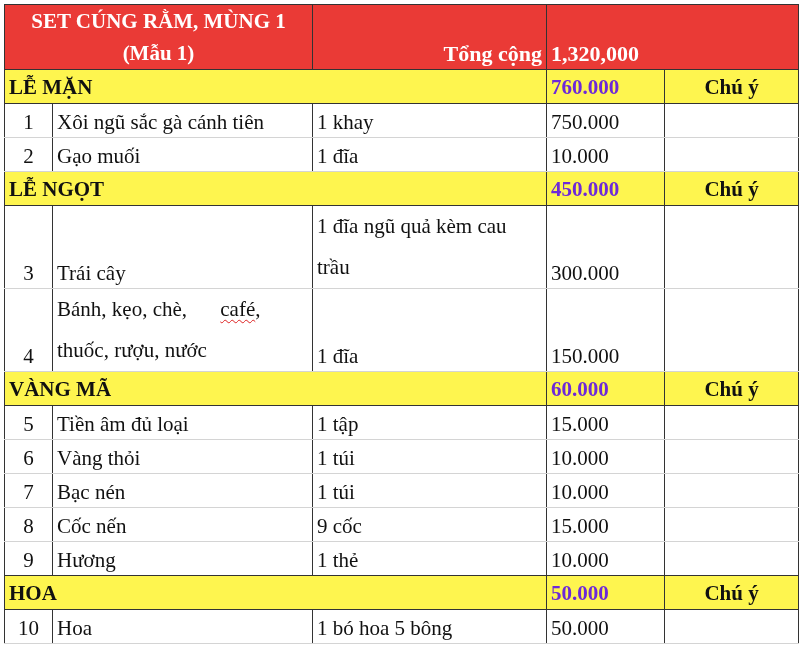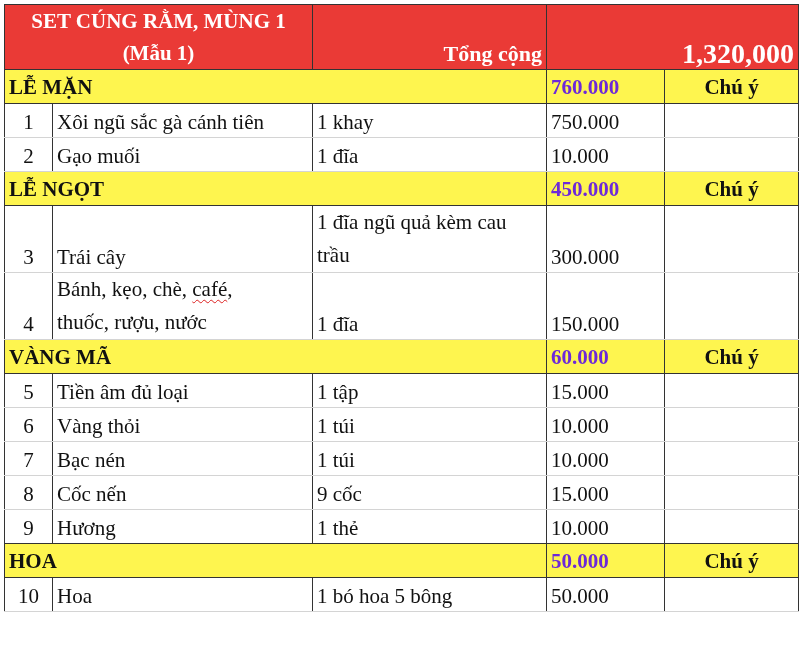--- a/index.html
+++ b/index.html
@@ -7,29 +7,29 @@
          font-family: "Liberation Serif", "DejaVu Serif", serif; color: #111; }
   .sheet { position: absolute; left: 4px; top: 4px; width: 794px; }
   table { border-collapse: collapse; table-layout: fixed; width: 794px; padding-left: 23px; }
   td { padding: 0 4px; font-size: 21px; line-height: 30px; overflow: hidden; white-space: nowrap;
        border-left: 1.5px solid #333; border-right: 1.5px solid #333;
        border-top: 1px solid #d4d4d4; border-bottom: 1px solid #d4d4d4; vertical-align: bottom; }
   .c-num { text-align: center; }
   .hdr td { background: #ea3a36; color: #fff; font-weight: bold; border: 1.5px solid #333; }
   .hdr .title { text-align: center; vertical-align: middle; line-height: 32px; font-size: 21px; white-space: normal; }
   .hdr .total-label { text-align: right; padding-right: 4px; font-size: 22px; }
-  .hdr .total-val { text-align: right; font-size: 28px; }
+  .hdr .total-val { text-align: left; font-size: 22px; }
   .sec td { background: #fef54f; font-weight: bold; border-top: 1.5px solid #333; border-bottom: 1.5px solid #333; height: 33px; vertical-align: middle; }
   .sec .sec-title { text-align: left; border-right: 1.5px solid #333; }
   .sec .sec-total { color: #6d28d9; }
   .sec .note { text-align: center; }
   .item td { background: #fff; height: 33px; }
   .item.tall td { height: 65px; }
-  .wrap { white-space: normal !important; line-height: 33px; }
-  .spell { text-decoration: underline wavy #d22; text-decoration-thickness: 1px; text-underline-offset: 3px; }
+  .wrap { white-space: normal !important; line-height: 41px; }
+  .spell { text-decoration: underline wavy #d22; text-decoration-thickness: 1px; text-underline-offset: 3px; margin-left: 28px; }
   .dotted td { border-bottom: 1.5px dotted #aaa; }
   .footer td { background: #ea3a36; color: #fff; font-weight: bold; text-align: center; font-size: 20px;
                height: 37px; vertical-align: middle; border: 1.5px solid #333; }
 </style>
 </head>
 <body>
 
 <div class="sheet">
 <table>
   <colgroup>

